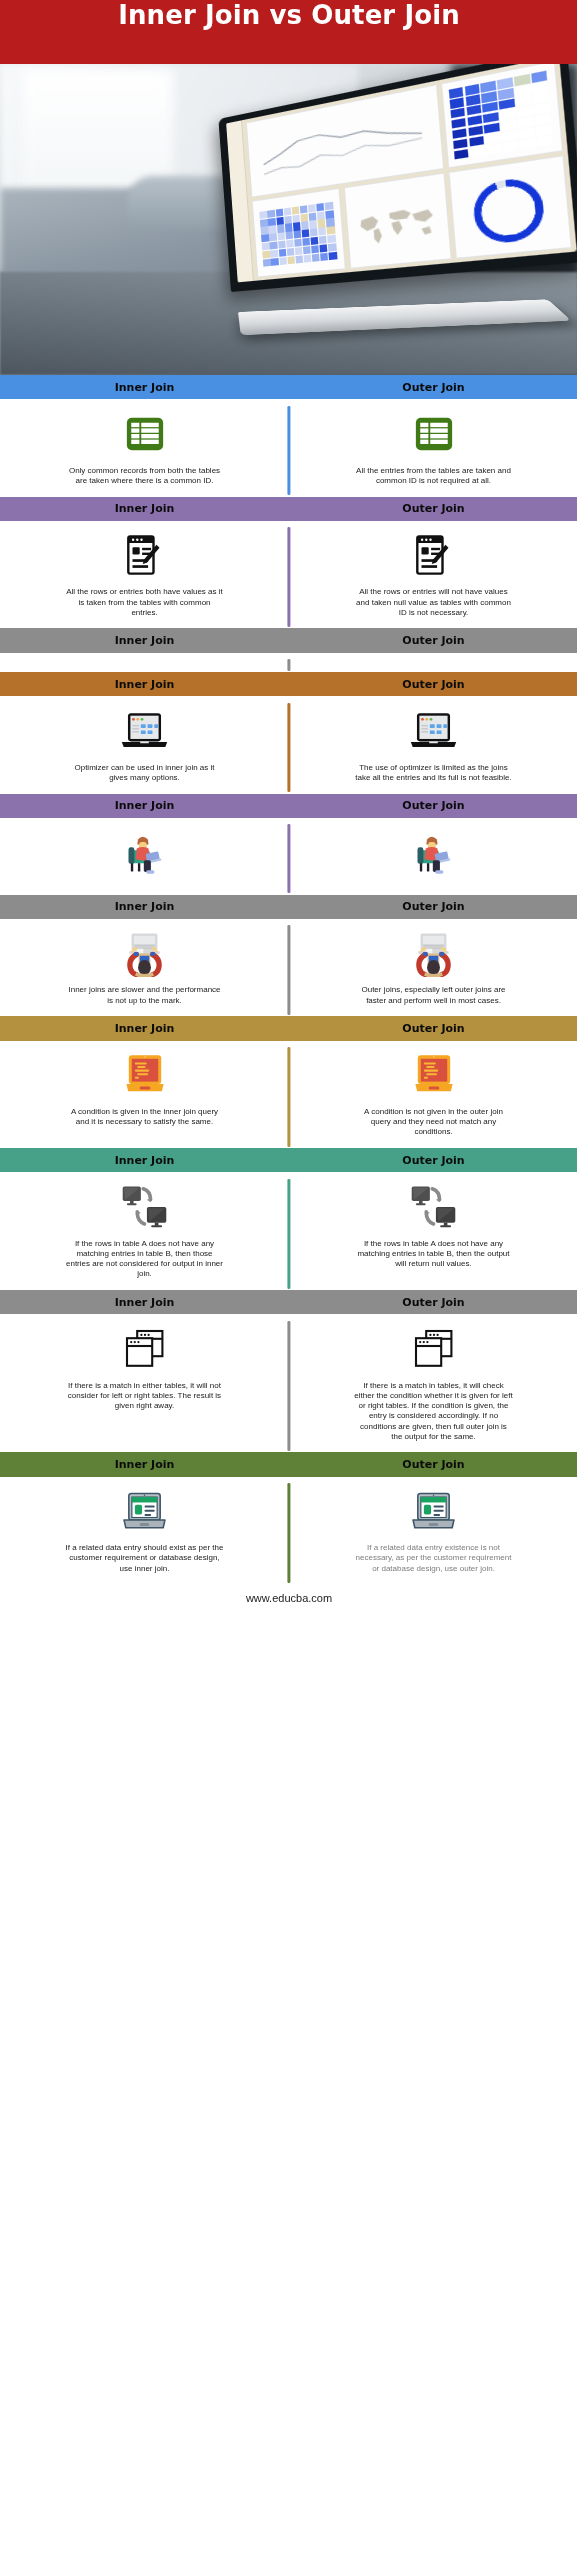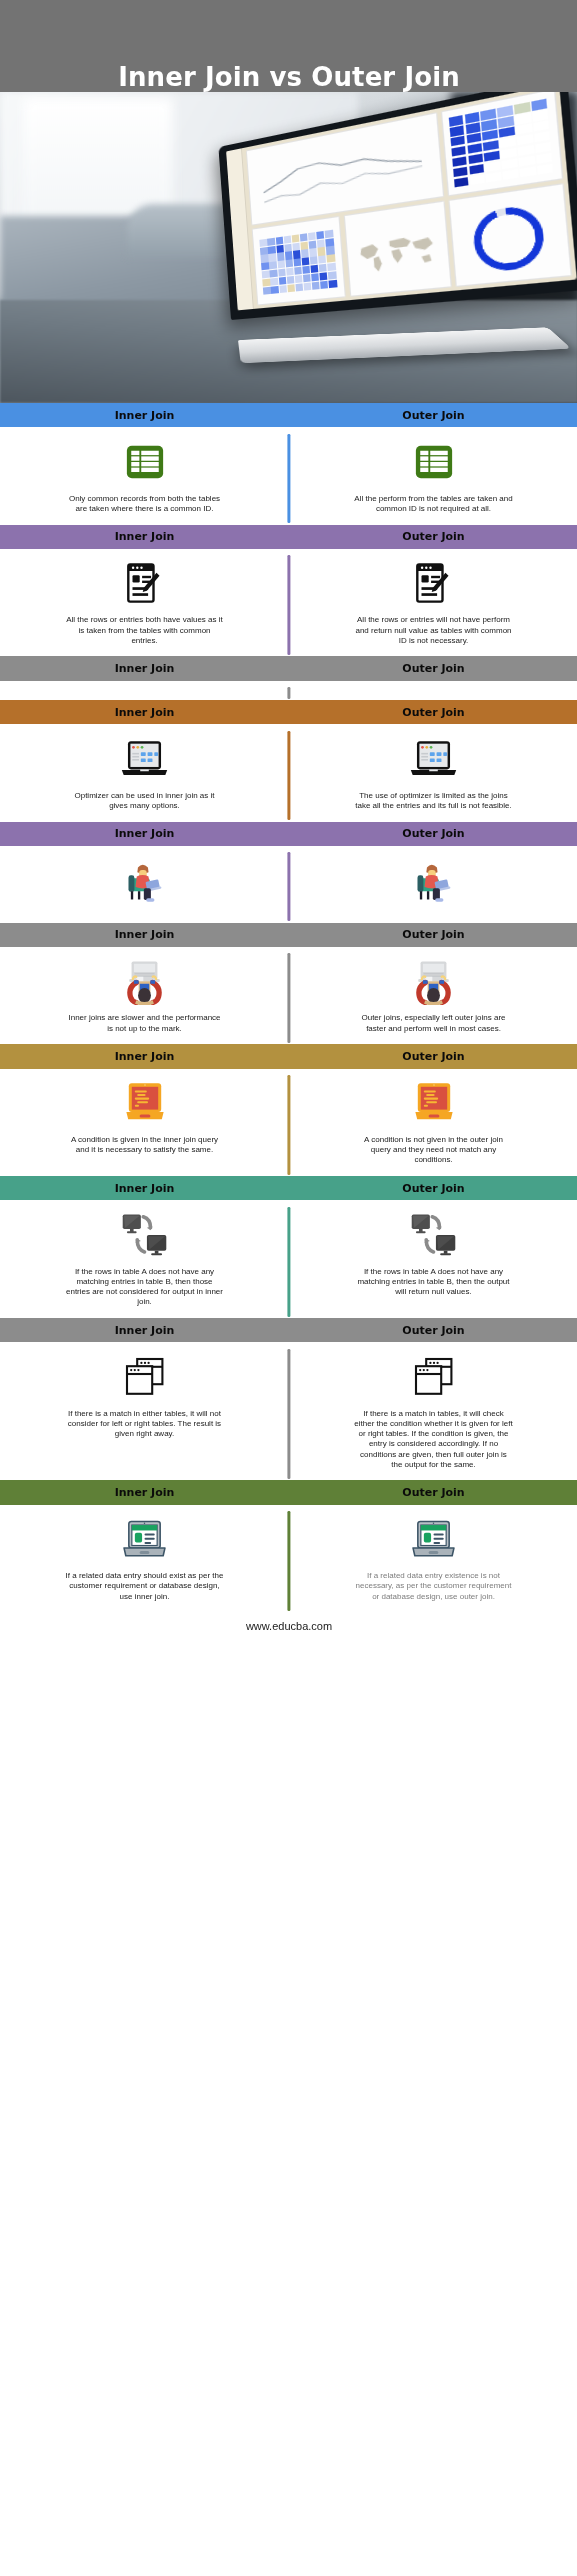--- a/index.html
+++ b/index.html
@@ -5,24 +5,24 @@
   * { box-sizing: border-box; margin: 0; padding: 0; }
   html, body {
     width: 578px;
     background: #ffffff;
     font-family: "Liberation Sans", sans-serif;
   }
   .page { width: 578px; position: relative; overflow: hidden; }
 
   
   .title-bar {
-    background: #737373;
-    height: 92px;
+    background: #b91c1c;
+    height: 64px;
     display: flex;
-    align-items: flex-end;
+    align-items: flex-start;
     justify-content: center;
   }
   .title-bar h1 {
     color: #ffffff;
     font-size: 26px;
     font-weight: bold;
     letter-spacing: 0.1px;
     font-family: "DejaVu Sans", sans-serif;
   }
 
@@ -378,21 +378,21 @@
                   <rect x="26" y="14" width="28" height="7"></rect>
         <rect x="10" y="23" width="13" height="7"></rect>
                   <rect x="26" y="23" width="28" height="7"></rect>
         <rect x="10" y="32" width="13" height="7"></rect>
                   <rect x="26" y="32" width="28" height="7"></rect>
         <rect x="10" y="41" width="13" height="7"></rect>
                   <rect x="26" y="41" width="28" height="7"></rect>
       </g>
     </svg>
             </div>
-            <div class="desc">All the perform from the tables are taken and common ID is not required at all.</div>
+            <div class="desc">All the entries from the tables are taken and common ID is not required at all.</div>
           </div>
         </div>
       </div>
       <div class="section">
         <div class="sec-header" style="background: rgb(140, 114, 173);">
           <div class="col">Inner Join</div>
           <div class="col">Outer Join</div>
         </div>
         <div class="sec-body">
           <div class="col">
@@ -423,21 +423,21 @@
                 <circle cx="20" cy="9.5" r="2" fill="#fff"></circle>
                 <circle cx="27" cy="9.5" r="2" fill="#fff"></circle>
       <rect x="12" y="22" width="12" height="12" rx="2" fill="#111"></rect>
       <rect x="28" y="23" width="15" height="4" fill="#111"></rect>
       <rect x="28" y="31" width="15" height="4" fill="#111"></rect>
       <rect x="12" y="42" width="26" height="4.5" fill="#111"></rect>
       <rect x="12" y="52" width="26" height="4.5" fill="#111"></rect>
       <path d="M58 22 L63 27 L42 52 L35 54 L37 47 Z" fill="#111" transform="translate(-6,-4)"></path>
     </svg>
             </div>
-            <div class="desc">All the rows or entries will not have perform and return null value as tables with common ID is not necessary.</div>
+            <div class="desc">All the rows or entries will not have values and taken null value as tables with common ID is not necessary.</div>
           </div>
         </div>
       </div>
       <div class="section">
         <div class="sec-header" style="background: rgb(140, 140, 140);">
           <div class="col">Inner Join</div>
           <div class="col">Outer Join</div>
         </div>
         <div class="sec-body">
           <div class="divider" style="background: rgb(140, 140, 140);"></div>

